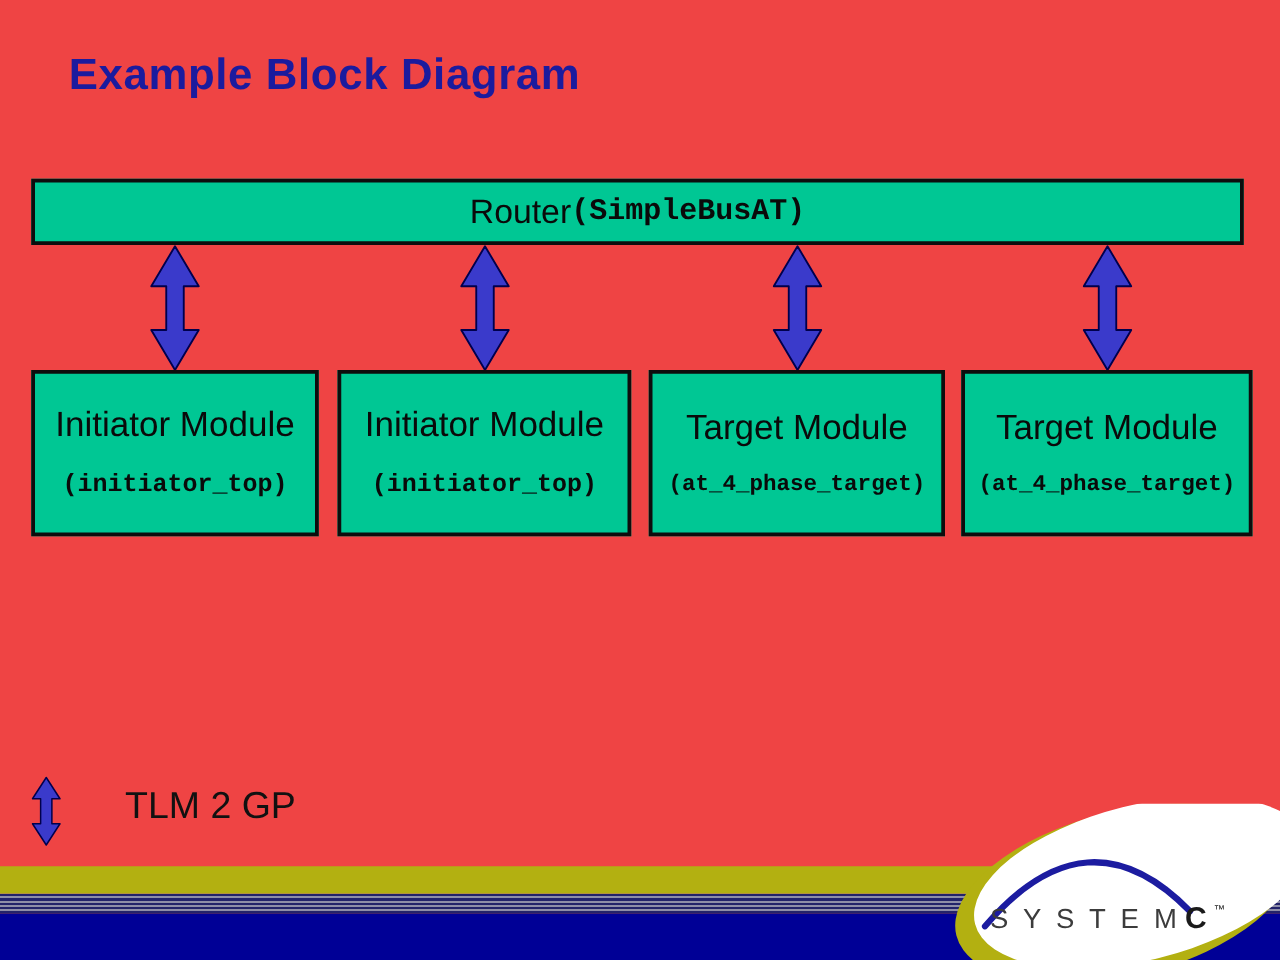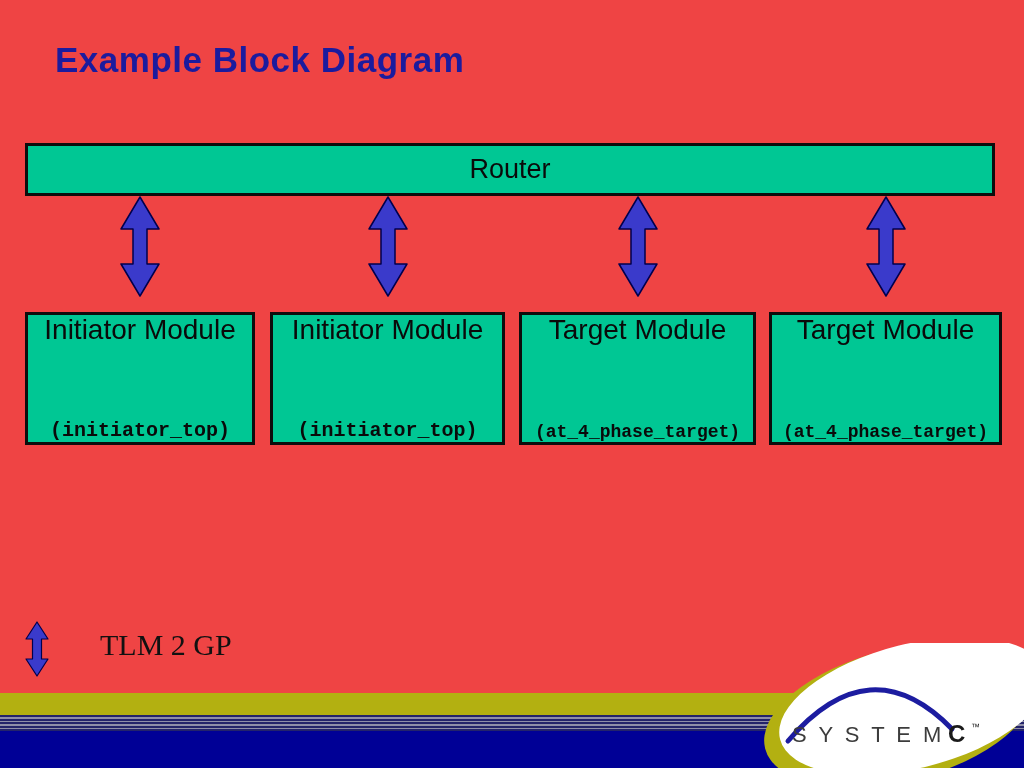--- a/index.html
+++ b/index.html
@@ -14,48 +14,49 @@
   .gbox{
     position:absolute;box-sizing:border-box;
     background:#00c794;border:3px solid #0d0d0d;
     display:flex;flex-direction:column;align-items:center;justify-content:center;
     color:#0a0a0a;
   }
   .router-box{left:25px;top:143px;width:970px;height:53px;flex-direction:row;}
   .router-prefix{font-size:27px;}
   .code{font-family:"Liberation Mono",monospace;font-weight:bold;}
   .router-code{font-size:24px;}
-  .module-box{top:312px;height:133px;justify-content:space-between;}
+  .module-box{top:296px;height:133px;}
   .mb0{left:25px;width:230px;}
   .mb1{left:270px;width:235px;}
   .mb2{left:519px;width:237px;}
   .mb3{left:769px;width:233px;}
   .module-name{font-size:28px;line-height:1.1;}
   .module-instance{font-size:20px;margin-top:21px;white-space:nowrap;}
   .module-instance.small{font-size:18px;}
   .arrow{position:absolute;top:196px;width:40px;height:101px;}
   .a0{left:120px;} .a1{left:368px;} .a2{left:618px;} .a3{left:866px;}
   .legend-arrow{position:absolute;left:25px;top:621px;width:24px;height:56px;}
-  .legend-label{position:absolute;left:100px;top:628px;font-size:30px;color:#111111;font-family:Liberation Serif, serif;}
+  .legend-label{position:absolute;left:100px;top:628px;font-size:30px;color:#111111;}
   .band{position:absolute;left:0;width:1024px;}
   .band-yellow{top:693px;height:22px;background:#b3b011;}
   .band-stripes{top:715px;height:16px;
     background:repeating-linear-gradient(to bottom,#23236a 0px,#23236a 2px,#8e8ea8 2px,#8e8ea8 3.5px);}
   .band-navy{top:731px;height:37px;background:#000096;}
   .logo{position:absolute;left:714px;top:643px;width:310px;height:125px;}
 </style>
 </head>
 <body>
 
 <div class="slide">
 
   <div class="title">Example Block Diagram</div>
 
   <div class="gbox router-box">
     <span class="router-prefix">Router </span>
+      <span class="code router-code">(SimpleBusAT)</span>
   </div>
 
   <svg class="arrow a0" viewBox="0 0 40 101">
     <polygon points="20,1 39,33 27,33 27,68 39,68 20,100 1,68 13,68 13,33 1,33" fill="#3a3acb" stroke="#00004d" stroke-width="1.5" stroke-linejoin="round"></polygon>
   </svg>
   <svg class="arrow a1" viewBox="0 0 40 101">
     <polygon points="20,1 39,33 27,33 27,68 39,68 20,100 1,68 13,68 13,33 1,33" fill="#3a3acb" stroke="#00004d" stroke-width="1.5" stroke-linejoin="round"></polygon>
   </svg>
   <svg class="arrow a2" viewBox="0 0 40 101">
     <polygon points="20,1 39,33 27,33 27,68 39,68 20,100 1,68 13,68 13,33 1,33" fill="#3a3acb" stroke="#00004d" stroke-width="1.5" stroke-linejoin="round"></polygon>

